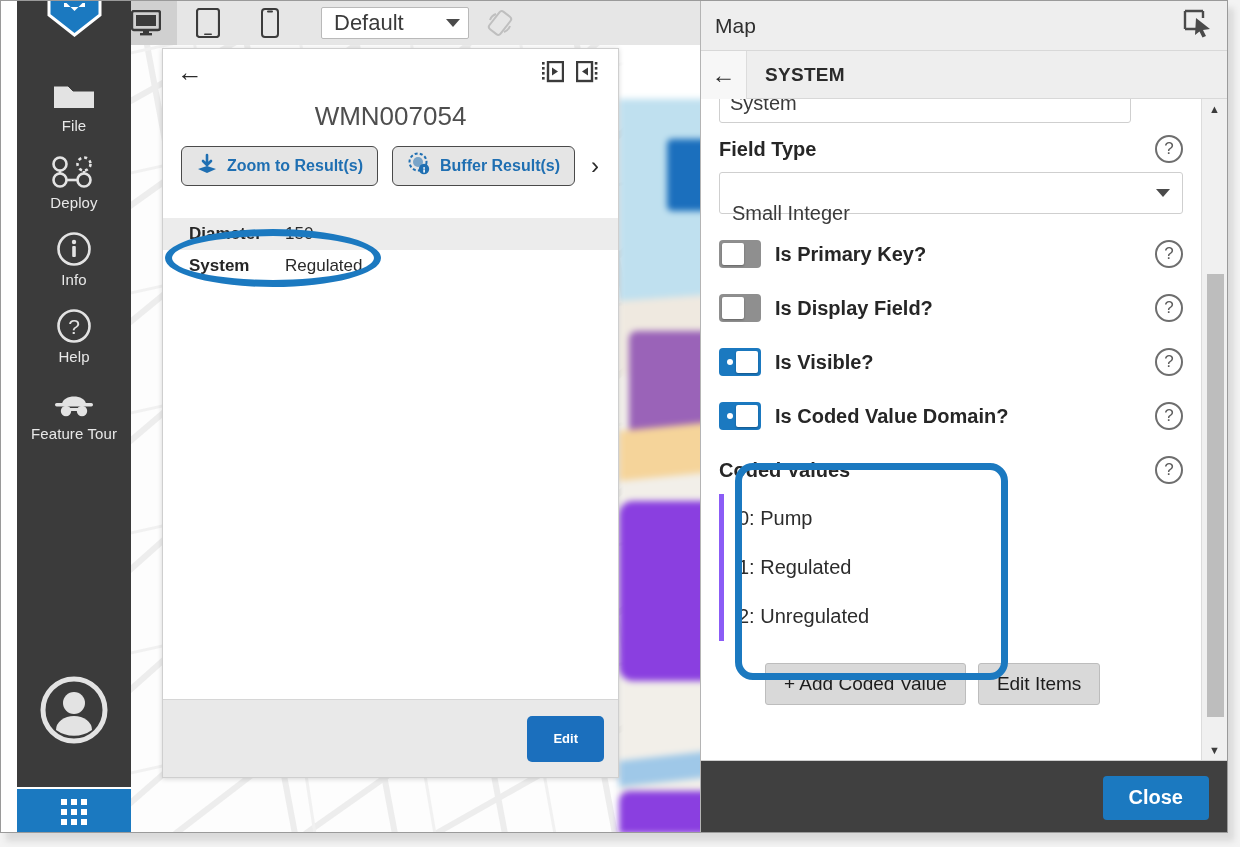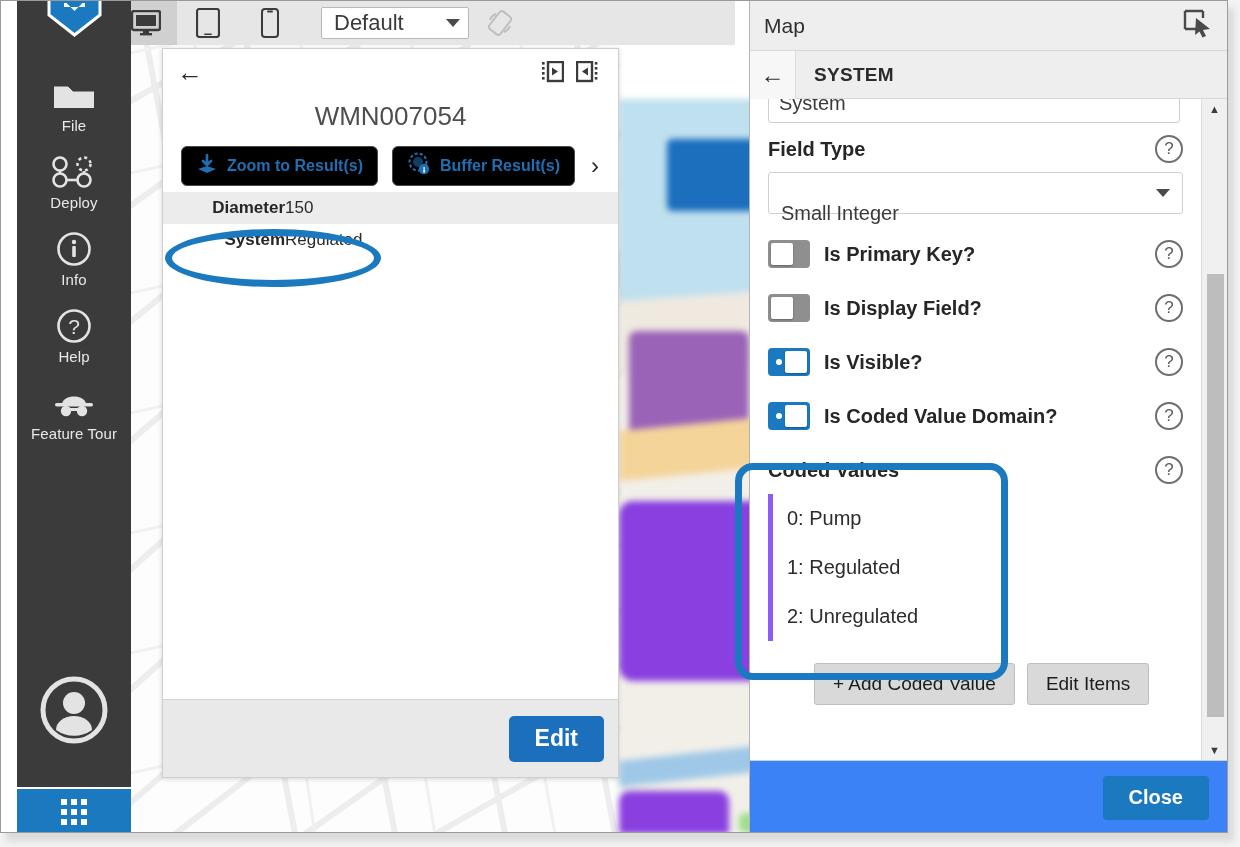--- a/index.html
+++ b/index.html
@@ -95,42 +95,42 @@
   .pp-back { font-size:26px; color:#2b2b2b; line-height:1; cursor:pointer; }
   .pp-head-spacer { flex:1; }
   .pp-head-ic { width:34px;height:34px; display:flex;align-items:center;justify-content:center; cursor:pointer;}
   .pp-title {
     text-align:center; font-size:26px; color:#4e4e4e; padding:6px 0 14px 0; font-weight:400;
   }
   .pp-actions { display:flex; align-items:center; padding:0 18px; gap:14px; }
   .pp-act {
     display:flex; align-items:center; gap:9px;
     border:1px solid #4a4a4a; border-radius:6px;
-    height:40px; padding:12px 14px; background:#000000; cursor:pointer;
+    height:40px; padding:12px 14px; background:#e5e5e5; cursor:pointer;
   }
   .pp-act .t { color:#1f6fb2; font-size:16px; font-weight:700; white-space:nowrap;}
   .pp-more { font-size:24px; color:#2b2b2b; padding:0 2px; cursor:pointer; }
-  .pp-attrs { margin-top:6px; flex:1;text-align:right; }
+  .pp-attrs { margin-top:32px; flex:1; }
   .attr-row { display:flex; padding:6px 26px; font-size:17px; color:#262626; }
   .attr-row.alt { background:#ececec; }
   .attr-k { width:96px; font-weight:700; }
   .attr-v { color:#2a2a2a; }
   .pp-foot {
     height:78px; background:#e9e9e9; border-top:1px solid #d6d6d6;
     display:flex; align-items:center; justify-content:flex-end; padding:0 14px;
   }
   .btn-primary {
     background:#1b6fbd; color:#fff; border:none; border-radius:5px;
-    height:46px; padding:0 26px; font-size:23px; font-weight:700; cursor:pointer;
+    height:46px; padding:0 26px; font-size:13px; font-weight:700; cursor:pointer;
     font-family:"Liberation Sans", sans-serif;
   }
 
   
   .side-panel {
-    position:absolute; right:0; top:0; width:478px; height:833px;
+    position:absolute; right:0; top:0; width:527px; height:833px;
     background:#ffffff; border-left:1px solid #b4b4b4; z-index:40;
     display:flex; flex-direction:column;
   }
   .sp-title-bar {
     height:50px; background:#eeeeee; border-bottom:1px solid #d8d8d8;
     display:flex; align-items:center; padding:0 14px;
   }
   .sp-title { font-size:21px; color:#2f2f2f; flex:1; }
   .sp-breadcrumb {
     height:48px; background:#eeeeee; border-bottom:1px solid #d8d8d8;
@@ -190,21 +190,21 @@
   .cv-title { font-size:20px; font-weight:700; color:#262626; flex:1; }
   .cv-list { margin-top:10px; border-left:5px solid #8b5cf6; padding-left:14px; }
   .cv-item { font-size:20px; color:#2c2c2c; padding:13px 0; }
   .cv-btns { display:flex; gap:12px; margin-top:22px; padding-left:46px; }
   .btn-grey {
     background:#d9d9d9; border:1px solid #bdbdbd; border-radius:3px;
     height:42px; padding:0 18px; font-size:19px; color:#1c1c1c; cursor:pointer;
     font-family:"Liberation Sans", sans-serif; white-space:nowrap;
   }
   .sp-foot {
-    height:74px; background:#3b82f6; border-top:1px solid #cfcfcf;
+    height:74px; background:#404040; border-top:1px solid #cfcfcf;
     display:flex; align-items:center; justify-content:flex-end; padding:0 18px;
   }
   .btn-close {
     background:#1b79c0; color:#fff; border:none; border-radius:4px;
     height:44px; padding:0 26px; font-size:20px; font-weight:700; cursor:pointer;
     font-family:"Liberation Sans", sans-serif;
   }
 
   
   .hl-ellipse {

